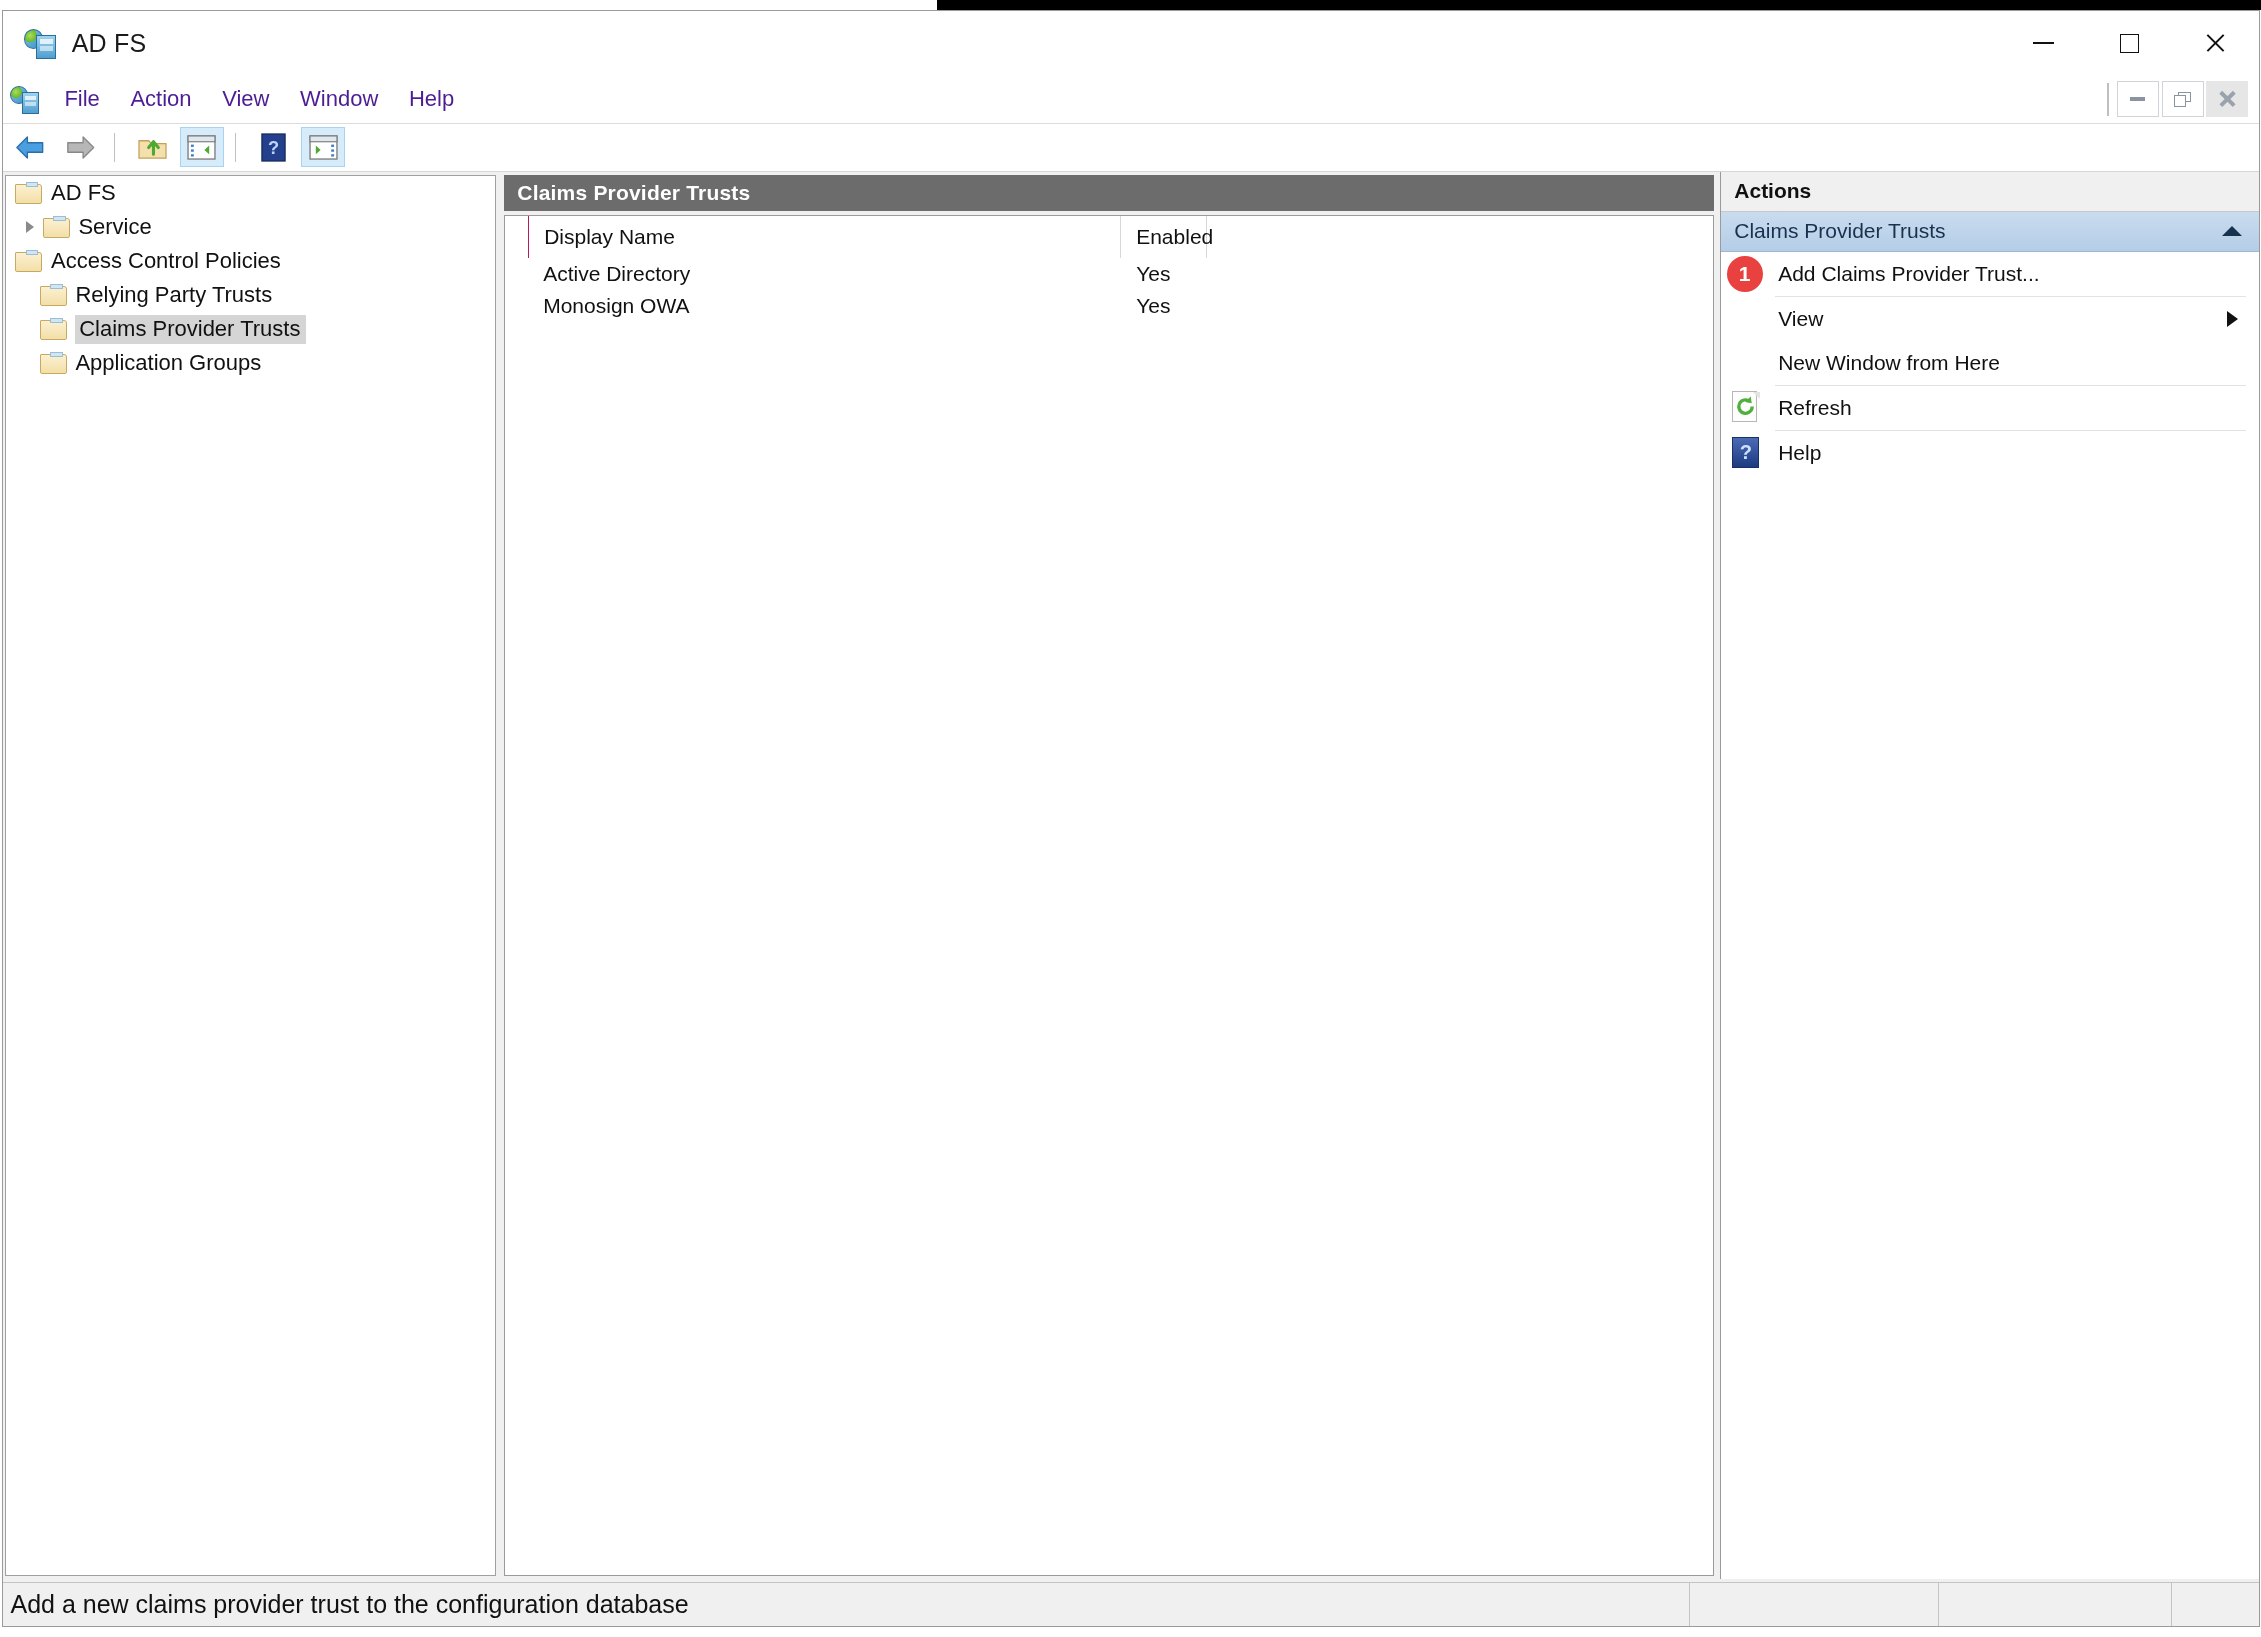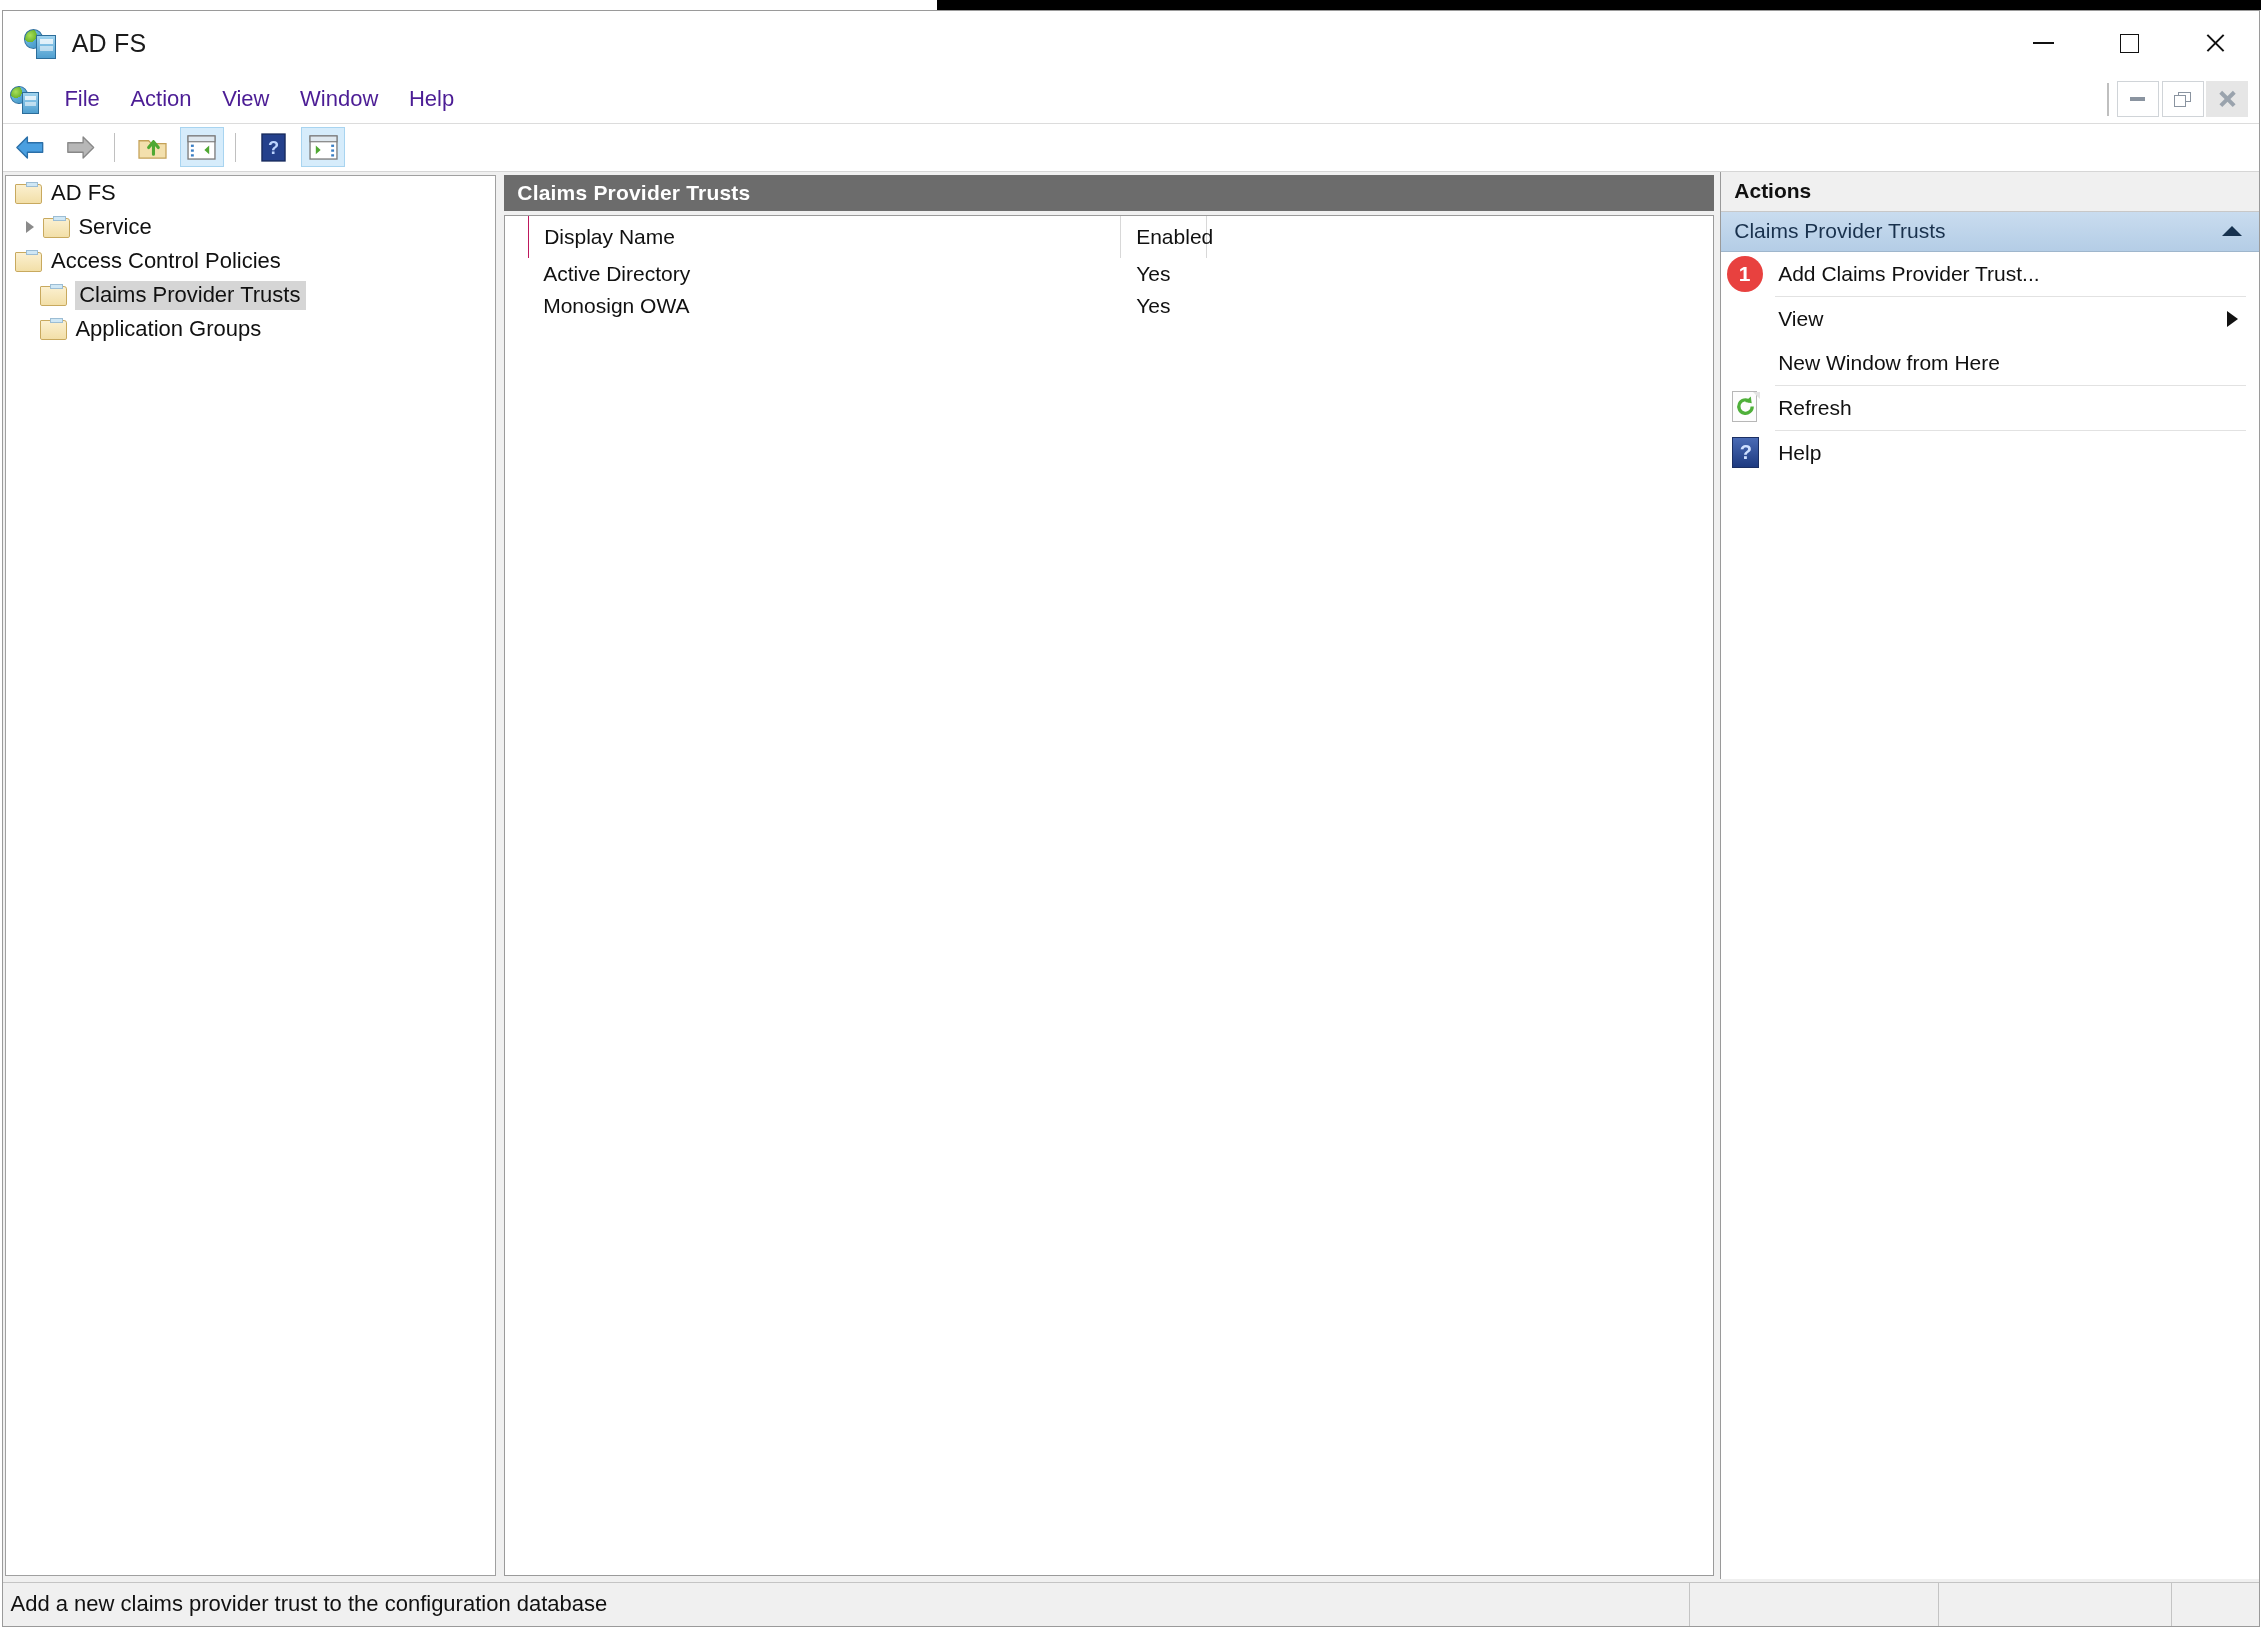--- a/index.html
+++ b/index.html
@@ -428,21 +428,21 @@
     width: 100%;
     height: 44px;
     background: #f0f0f0;
     border-top: 1px solid #c4c4c4;
     box-sizing: border-box;
     display: flex;
     align-items: center;
   }
   .sb-main {
     flex: 1;
-    font-size: 22px;
+    font-size: 25px;
     color: #111;
     padding-left: 7.6px;
     white-space: nowrap;
   }
   .sb-seg {
     height: 44px;
     border-left: 1px solid #c4c4c4;
     box-sizing: border-box;
   }
   .sb-seg.s1 { width: 249px; }
@@ -620,20 +620,27 @@
       </div>
 
       <div class="tree-row" style="">
         <span class="folder">
             <span class="f-back"></span>
             <span class="f-tab"></span>
           </span>
         <span class="tree-label">Access Control Policies</span>
       </div>
 
+      <div class="tree-row" style="padding-left:34px">
+        <span class="folder">
+            <span class="f-back"></span>
+            <span class="f-tab"></span>
+          </span>
+        <span class="tree-label">Relying Party Trusts</span>
+      </div>
 
       <div class="tree-row selected" style="padding-left:34px">
         <span class="folder">
             <span class="f-back"></span>
             <span class="f-tab"></span>
           </span>
         <span class="tree-label">Claims Provider Trusts</span>
       </div>
 
       <div class="tree-row" style="padding-left:34px">

